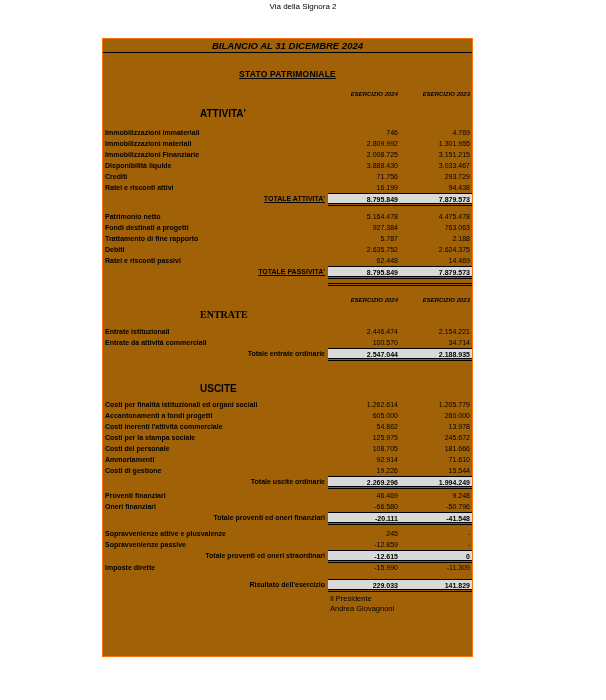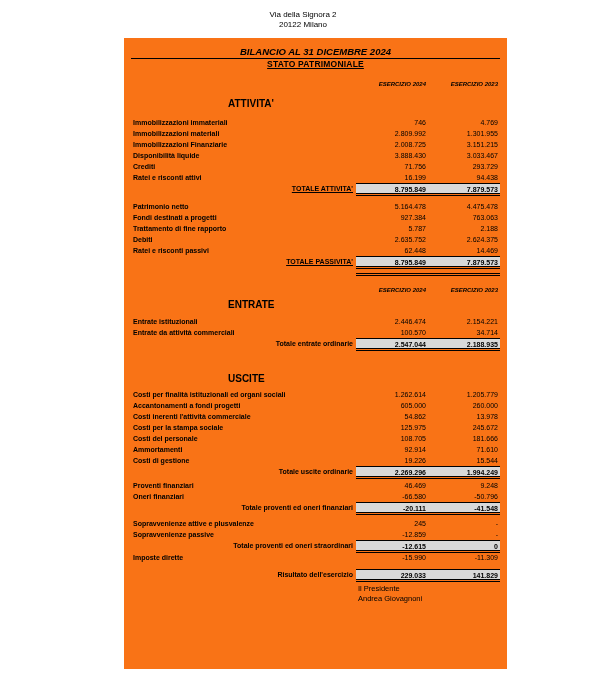--- a/index.html
+++ b/index.html
@@ -2,33 +2,33 @@
 <html><head>
 <meta charset="utf-8">
 <style>
   html,body{margin:0;padding:0;}
   body{
     width:606px;height:700px;background:#ffffff;position:relative;
     font-family:"Liberation Sans","DejaVu Sans",sans-serif;color:#000;
     -webkit-font-smoothing:antialiased;
   }
   .page-header{
-    position:absolute;top:10px;left:0;width:606px;text-align:center;
+    position:absolute;top:2px;left:0;width:606px;text-align:center;
     font-size:8px;line-height:10px;
   }
   .doc-box{
-    position:absolute;left:124px;top:38px;width:369px;height:617px;
-    border:7px solid #f97316;background:#f97316;overflow:hidden;
+    position:absolute;left:102px;top:38px;width:369px;height:617px;
+    border:1px solid #f97316;background:#a16207;overflow:hidden;
   }
   .title-bar{
     height:13px;border-bottom:1px solid #000;text-align:center;
     font-weight:bold;font-style:italic;font-size:9.5px;line-height:13px;
   }
   .stmt-heading{
-    text-align:center;font-weight:bold;font-size:8.5px;
+    margin-top:16px;text-align:center;font-weight:bold;font-size:8.5px;
     line-height:11px;text-decoration:underline;letter-spacing:.2px;
   }
   .stmt-heading.rg{margin-top:17px;}
   .colhead{display:flex;margin-top:10px;height:9px;line-height:9px;}
   .colhead .lbl{flex:1;}
   .colhead .n{
     width:70px;padding-right:2px;text-align:right;
     font-size:6px;font-weight:bold;font-style:italic;white-space:nowrap;
   }
   .group-name{
@@ -52,35 +52,34 @@
   .dblrule{
     margin-top:6px;margin-left:225px;width:144px;height:3px;
     border-top:1px solid #000;border-bottom:1px solid #000;box-sizing:border-box;
   }
   .signature{
     margin-top:4px;margin-left:227px;font-size:7.5px;line-height:10px;
   }
   
   .m-pass{margin-top:19px;}
   .rows.tight{margin-top:7px;}
-  .m-ent{margin-top:4px;}
+  .m-ent{margin-top:4px;font-family:Liberation Serif, serif;}
   .rows.ent{margin-top:6px;}
   .m-usc{margin-top:24px;}
   .rows.usc{margin-top:5px;}
   .rows.fin{margin-top:3px;}
   .rows.str{margin-top:5px;}
   .rows.imp{margin-top:1px;}
   .trow.ris{margin-top:6px;}
 </style>
 </head>
 <body>
 
 <div class="page-header">
   <div>Via della Signora 2</div>
-  <div>20122 Milano</div>
 </div>
 
 <div class="doc-box">
 
   <div class="title-bar">BILANCIO AL 31 DICEMBRE 2024</div>
 
   <div class="stmt-heading">STATO PATRIMONIALE</div>
 
   <div class="colhead">
     <span class="lbl"></span>

